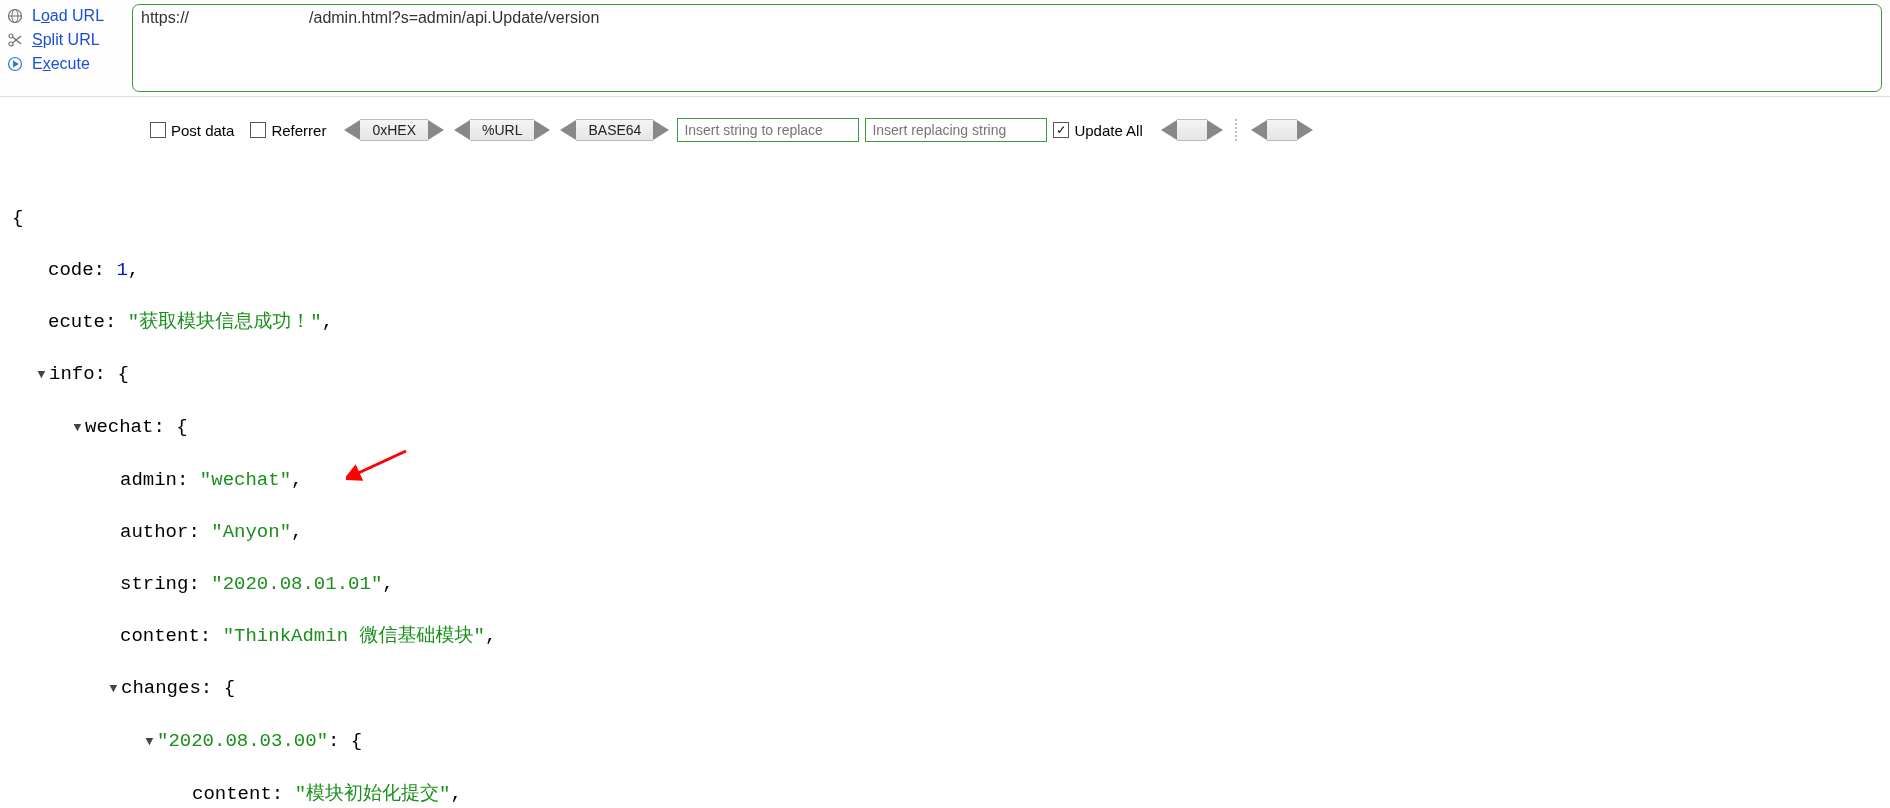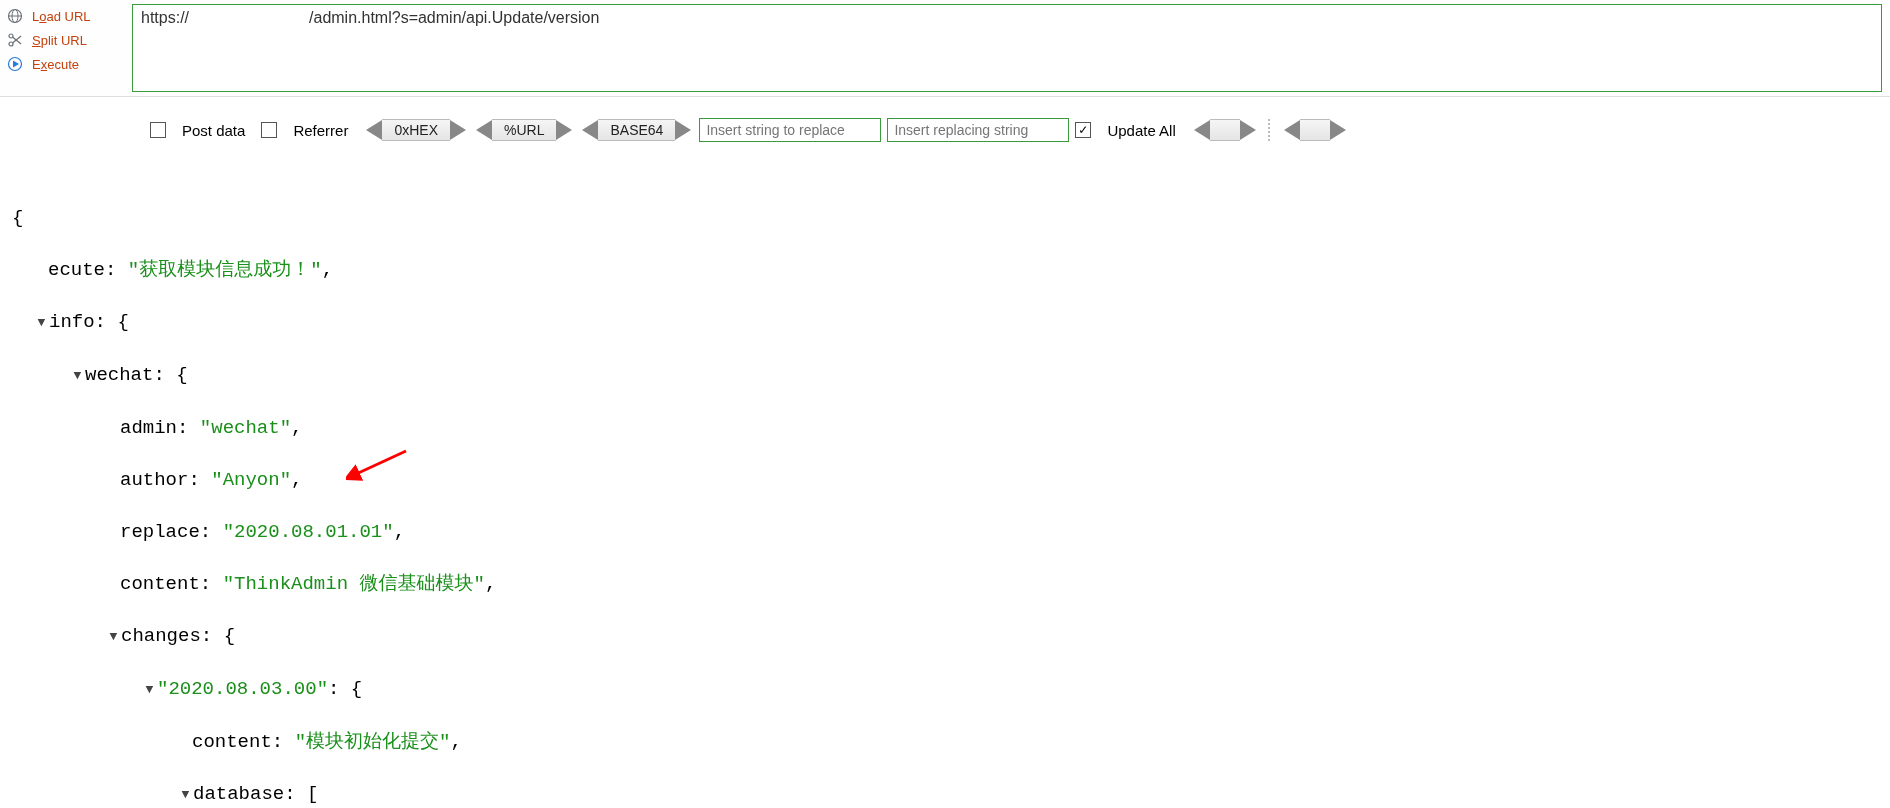--- a/index.html
+++ b/index.html
@@ -1,26 +1,26 @@
 <!DOCTYPE html>
 <html><head>
 <meta charset="utf-8">
 <style>
   html,body{margin:0;padding:0;font-family:"Segoe UI",Arial,sans-serif;font-size:15px;background:#fff;color:#000;width:1890px}
   .topbar{display:flex;align-items:flex-start;border-bottom:1px solid #ddd;background:#fefefe}
   .side-actions{width:126px;padding:4px 0 4px 6px}
   .sa-row{display:flex;align-items:center;height:24px;gap:8px;cursor:pointer}
   .sa-ico{width:18px;height:18px;display:flex;align-items:center;justify-content:center}
-  .sa-lbl{font-size:13px;color:#c2410c}
+  .sa-lbl{font-size:16px;color:#1d4ed8}
   .sa-lbl u{text-decoration:underline}
   .url-area{flex:1;padding:4px 8px 4px 0}
-  .url-box{border:1px solid #3a9b3a;border-radius:0;height:78px;padding:4px 8px;font-size:16px;color:#333;background:#fff}
+  .url-box{border:1px solid #3a9b3a;border-radius:7px;height:78px;padding:4px 8px;font-size:16px;color:#333;background:#fff}
   .url-box .redact{display:inline-block;width:120px;height:14px;background:#fff;vertical-align:middle}
   .toolbar{display:flex;align-items:center;gap:6px;padding:6px 0 8px 150px;font-size:15px}
-  .chk{display:flex;align-items:center;gap:16px;margin-right:10px;cursor:pointer}
+  .chk{display:flex;align-items:center;gap:5px;margin-right:10px;cursor:pointer}
   .chk .box{width:14px;height:14px;border:1px solid #555;display:flex;align-items:center;justify-content:center;font-size:12px;line-height:1;background:#fff}
   .arrow-btn{display:flex;align-items:center;cursor:pointer;margin:16px 2px}
   .arrow-btn .al,.arrow-btn .ar{width:0;height:0;border-top:10px solid transparent;border-bottom:10px solid transparent}
   .arrow-btn .al{border-right:16px solid #888}
   .arrow-btn .ar{border-left:16px solid #888}
   .arrow-btn .mid{height:20px;background:linear-gradient(#f5f5f5,#e5e5e5);border-top:1px solid #bbb;border-bottom:1px solid #bbb;padding:0 12px;display:flex;align-items:center;font-size:14px;color:#222}
   .tinput{height:22px;border:1px solid #3a9b3a;font-size:14px;color:#888;padding:0 6px;width:168px;background:#fff}
   .sep{width:2px;height:22px;border-left:2px dotted #bbb;margin:0 4px}
   
   .json-view{padding:14px 12px 0 12px;font-family:"Consolas","Courier New",monospace;font-size:19px;line-height:26px;white-space:pre}
@@ -120,26 +120,27 @@
   <span class="sep"></span>
   <span class="arrow-btn">
       <span class="al"></span>
       <span class="mid" style="width:6px"></span>
       <span class="ar"></span>
     </span>
 </div>
 
 <div class="json-view" style="position:relative">
 <span class="line"><span class="pun">{</span></span>
+<span class="line ind1"><span class="k">code</span><span class="pun">: </span><span class="num">1</span><span class="pun">,</span></span>
 <span class="line ind1"><span class="k">ecute</span><span class="pun">: </span><span class="str">"<span>获取模块信息成功！</span>"</span><span class="pun">,</span></span>
 <span class="line" style="padding-left:24px"><span class="tw"></span><span class="k">info</span><span class="pun">: {</span></span>
 <span class="line" style="padding-left:60px"><span class="tw"></span><span class="k">wechat</span><span class="pun">: {</span></span>
 <span class="line ind3"><span class="k">admin</span><span class="pun">: </span><span class="str">"<span>wechat</span>"</span><span class="pun">,</span></span>
 <span class="line ind3"><span class="k">author</span><span class="pun">: </span><span class="str">"<span>Anyon</span>"</span><span class="pun">,</span></span>
-<span class="line ind3"><span class="k">replace</span><span class="pun">: </span><span class="str">"<span>2020.08.01.01</span>"</span><span class="pun">,</span></span>
+<span class="line ind3"><span class="k">string</span><span class="pun">: </span><span class="str">"<span>2020.08.01.01</span>"</span><span class="pun">,</span></span>
 <span class="line ind3"><span class="k">content</span><span class="pun">: </span><span class="str">"<span>ThinkAdmin 微信基础模块</span>"</span><span class="pun">,</span></span>
 <span class="line" style="padding-left:96px"><span class="tw"></span><span class="k">changes</span><span class="pun">: {</span></span>
 <span class="line" style="padding-left:132px"><span class="tw"></span><span class="str">"2020.08.03.00"</span><span class="pun">: {</span></span>
 <span class="line ind5"><span class="k">content</span><span class="pun">: </span><span class="str">"<span>模块初始化提交</span>"</span><span class="pun">,</span></span>
 <span class="line" style="padding-left:168px"><span class="tw"></span><span class="k">database</span><span class="pun">: [</span></span>
 
 
 
 
 

